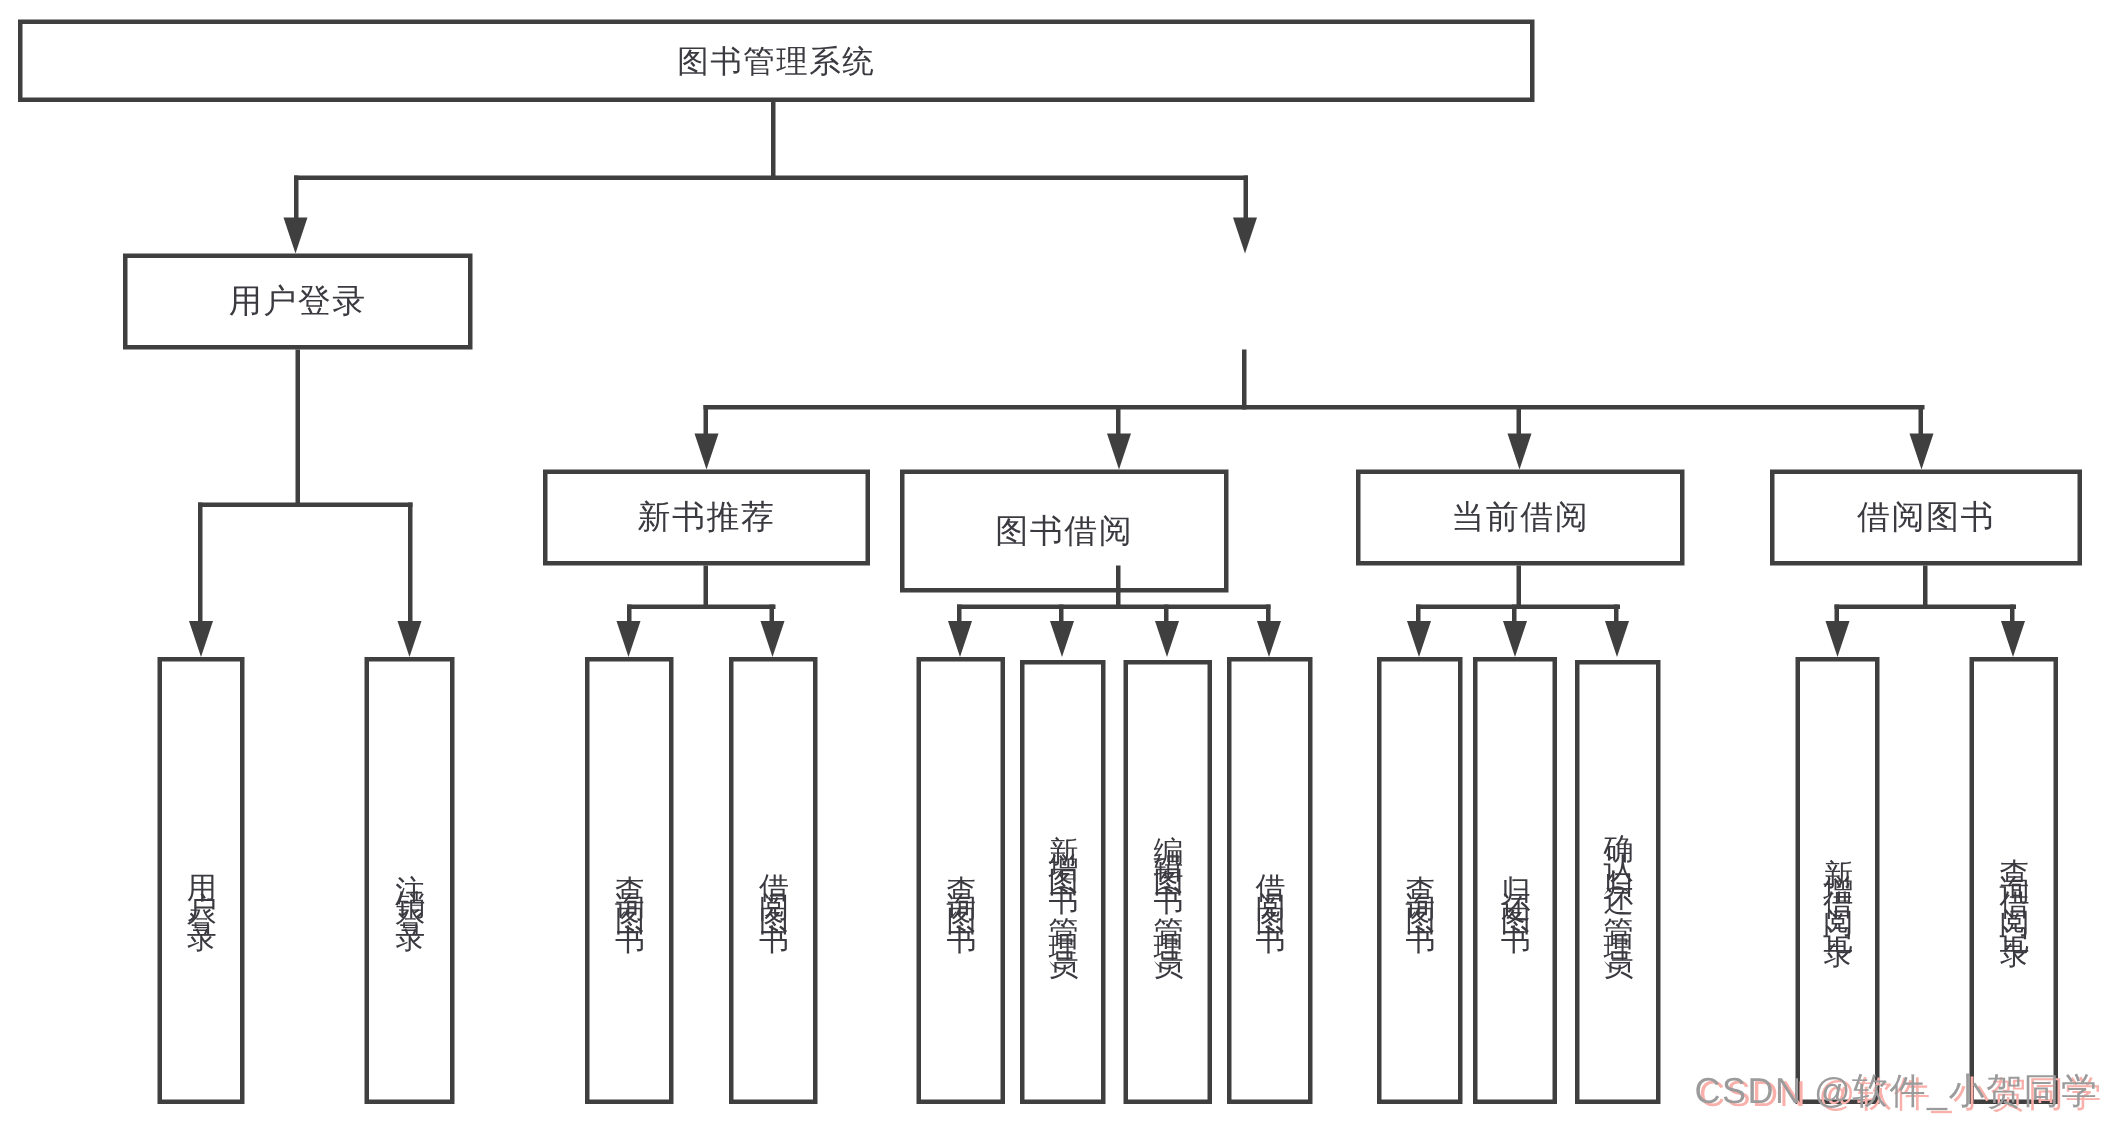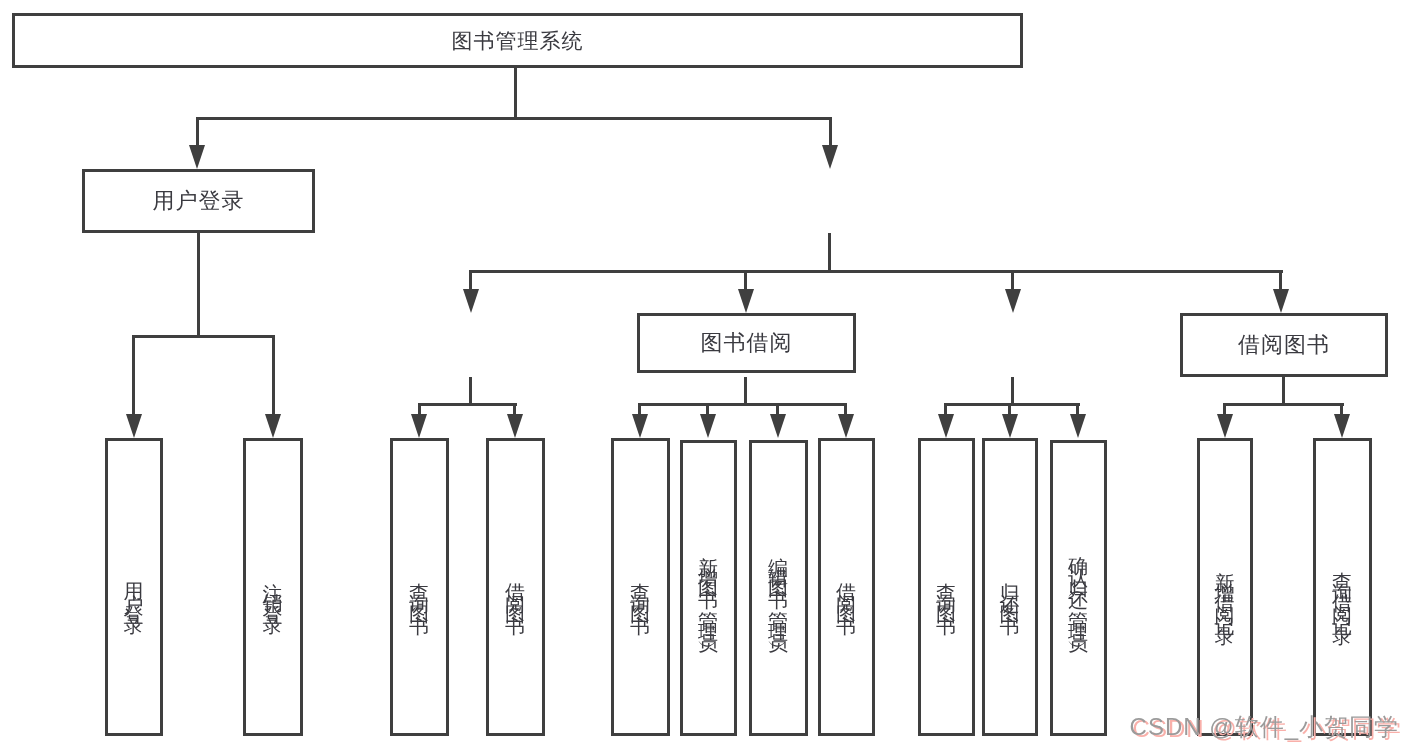--- a/index.html
+++ b/index.html
@@ -79,21 +79,23 @@
   <div class="hline" style="left:469px;top:270px;width:814px"></div>
   <div class="vline" style="left:469px;top:270px;height:22px"></div>
   <div class="vline" style="left:744px;top:270px;height:22px"></div>
   <div class="vline" style="left:1011px;top:270px;height:22px"></div>
   <div class="vline" style="left:1279px;top:270px;height:22px"></div>
   <div class="arrow" style="left:463px;top:289px"></div>
   <div class="arrow" style="left:738px;top:289px"></div>
   <div class="arrow" style="left:1005px;top:289px"></div>
   <div class="arrow" style="left:1273px;top:289px"></div>
 
-  <div class="box hbox" style="left:637px;top:313px;width:219px;height:60px">图书借阅</div>
+  <div class="box hbox" style="left:362px;top:313px;width:218px;height:64px">新书推荐</div>
+  <div class="box hbox" style="left:600px;top:313px;width:219px;height:82px">图书借阅</div>
+  <div class="box hbox" style="left:904px;top:313px;width:219px;height:64px">当前借阅</div>
   <div class="box hbox" style="left:1180px;top:313px;width:208px;height:64px">借阅图书</div>
 
   <div class="vline" style="left:469px;top:377px;height:29px"></div>
   <div class="hline" style="left:418px;top:403px;width:99px"></div>
   <div class="vline" style="left:418px;top:403px;height:13px"></div>
   <div class="vline" style="left:513px;top:403px;height:13px"></div>
   <div class="arrow" style="left:411px;top:414px"></div>
   <div class="arrow" style="left:507px;top:414px"></div>
 
   <div class="vline" style="left:744px;top:377px;height:29px"></div>

